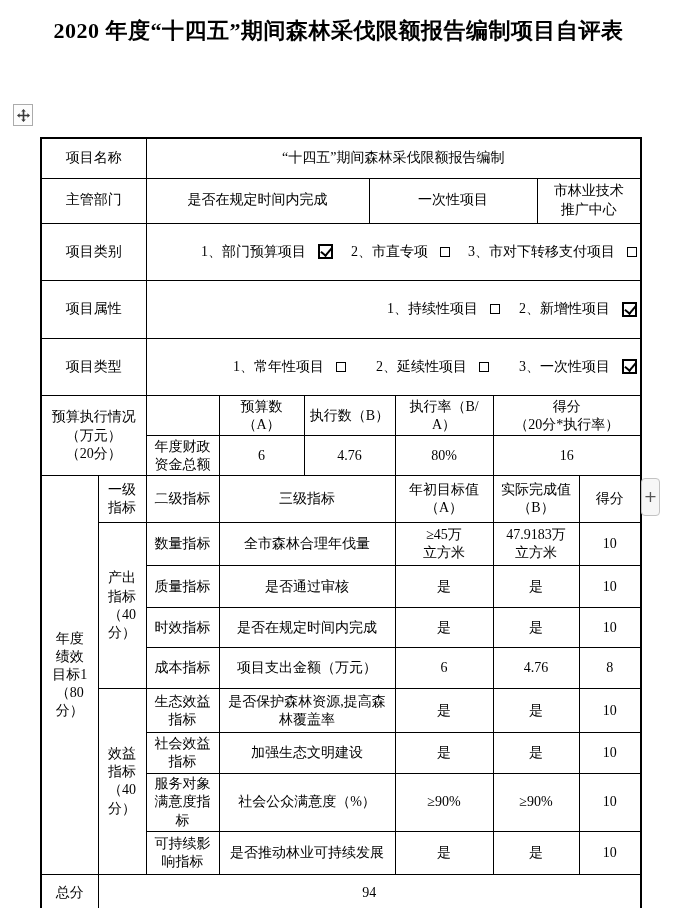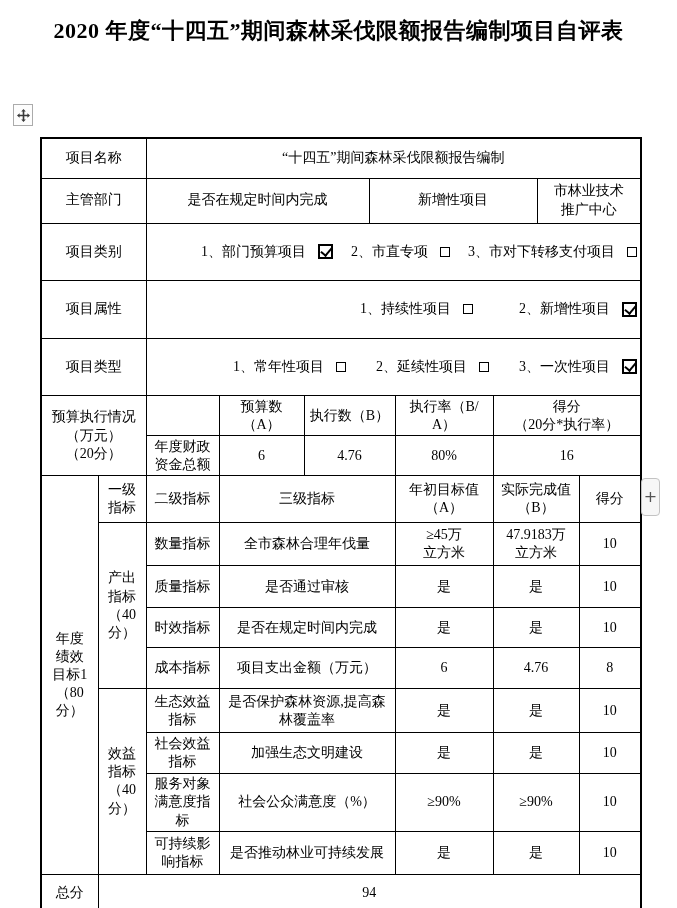--- a/index.html
+++ b/index.html
@@ -90,21 +90,21 @@
 
     <tbody>
         <tr class="r1">
       <td colspan="2">项目名称</td>
       <td colspan="8">“十四五”期间森林采伐限额报告编制</td>
     </tr>
 
     <tr class="r2">
       <td colspan="2">主管部门</td>
       <td colspan="3">是否在规定时间内完成</td>
-      <td colspan="3">新增性项目</td>
+      <td colspan="3">一次性项目</td>
       <td colspan="2">市林业技术
 推广中心</td>
     </tr>
 
     <tr class="r3">
       <td colspan="2">项目类别</td>
       <td colspan="8">
         <div class="opts" style="gap:18px;">
           <span class="opt">
                 <span>1、部门预算项目</span>
@@ -118,21 +118,21 @@
                 <span>3、市对下转移支付项目</span>
                 <span class="cb"></span>
               </span>
         </div>
       </td>
     </tr>
 
     <tr class="r4">
       <td colspan="2">项目属性</td>
       <td colspan="8">
-        <div class="opts" style="gap:46px;">
+        <div class="opts" style="gap:19px;">
           <span class="opt">
                 <span>1、持续性项目</span>
                 <span class="cb"></span>
               </span>
           <span class="opt">
                 <span>2、新增性项目</span>
                 <span class="cb checked"></span>
               </span>
         </div>
       </td>

